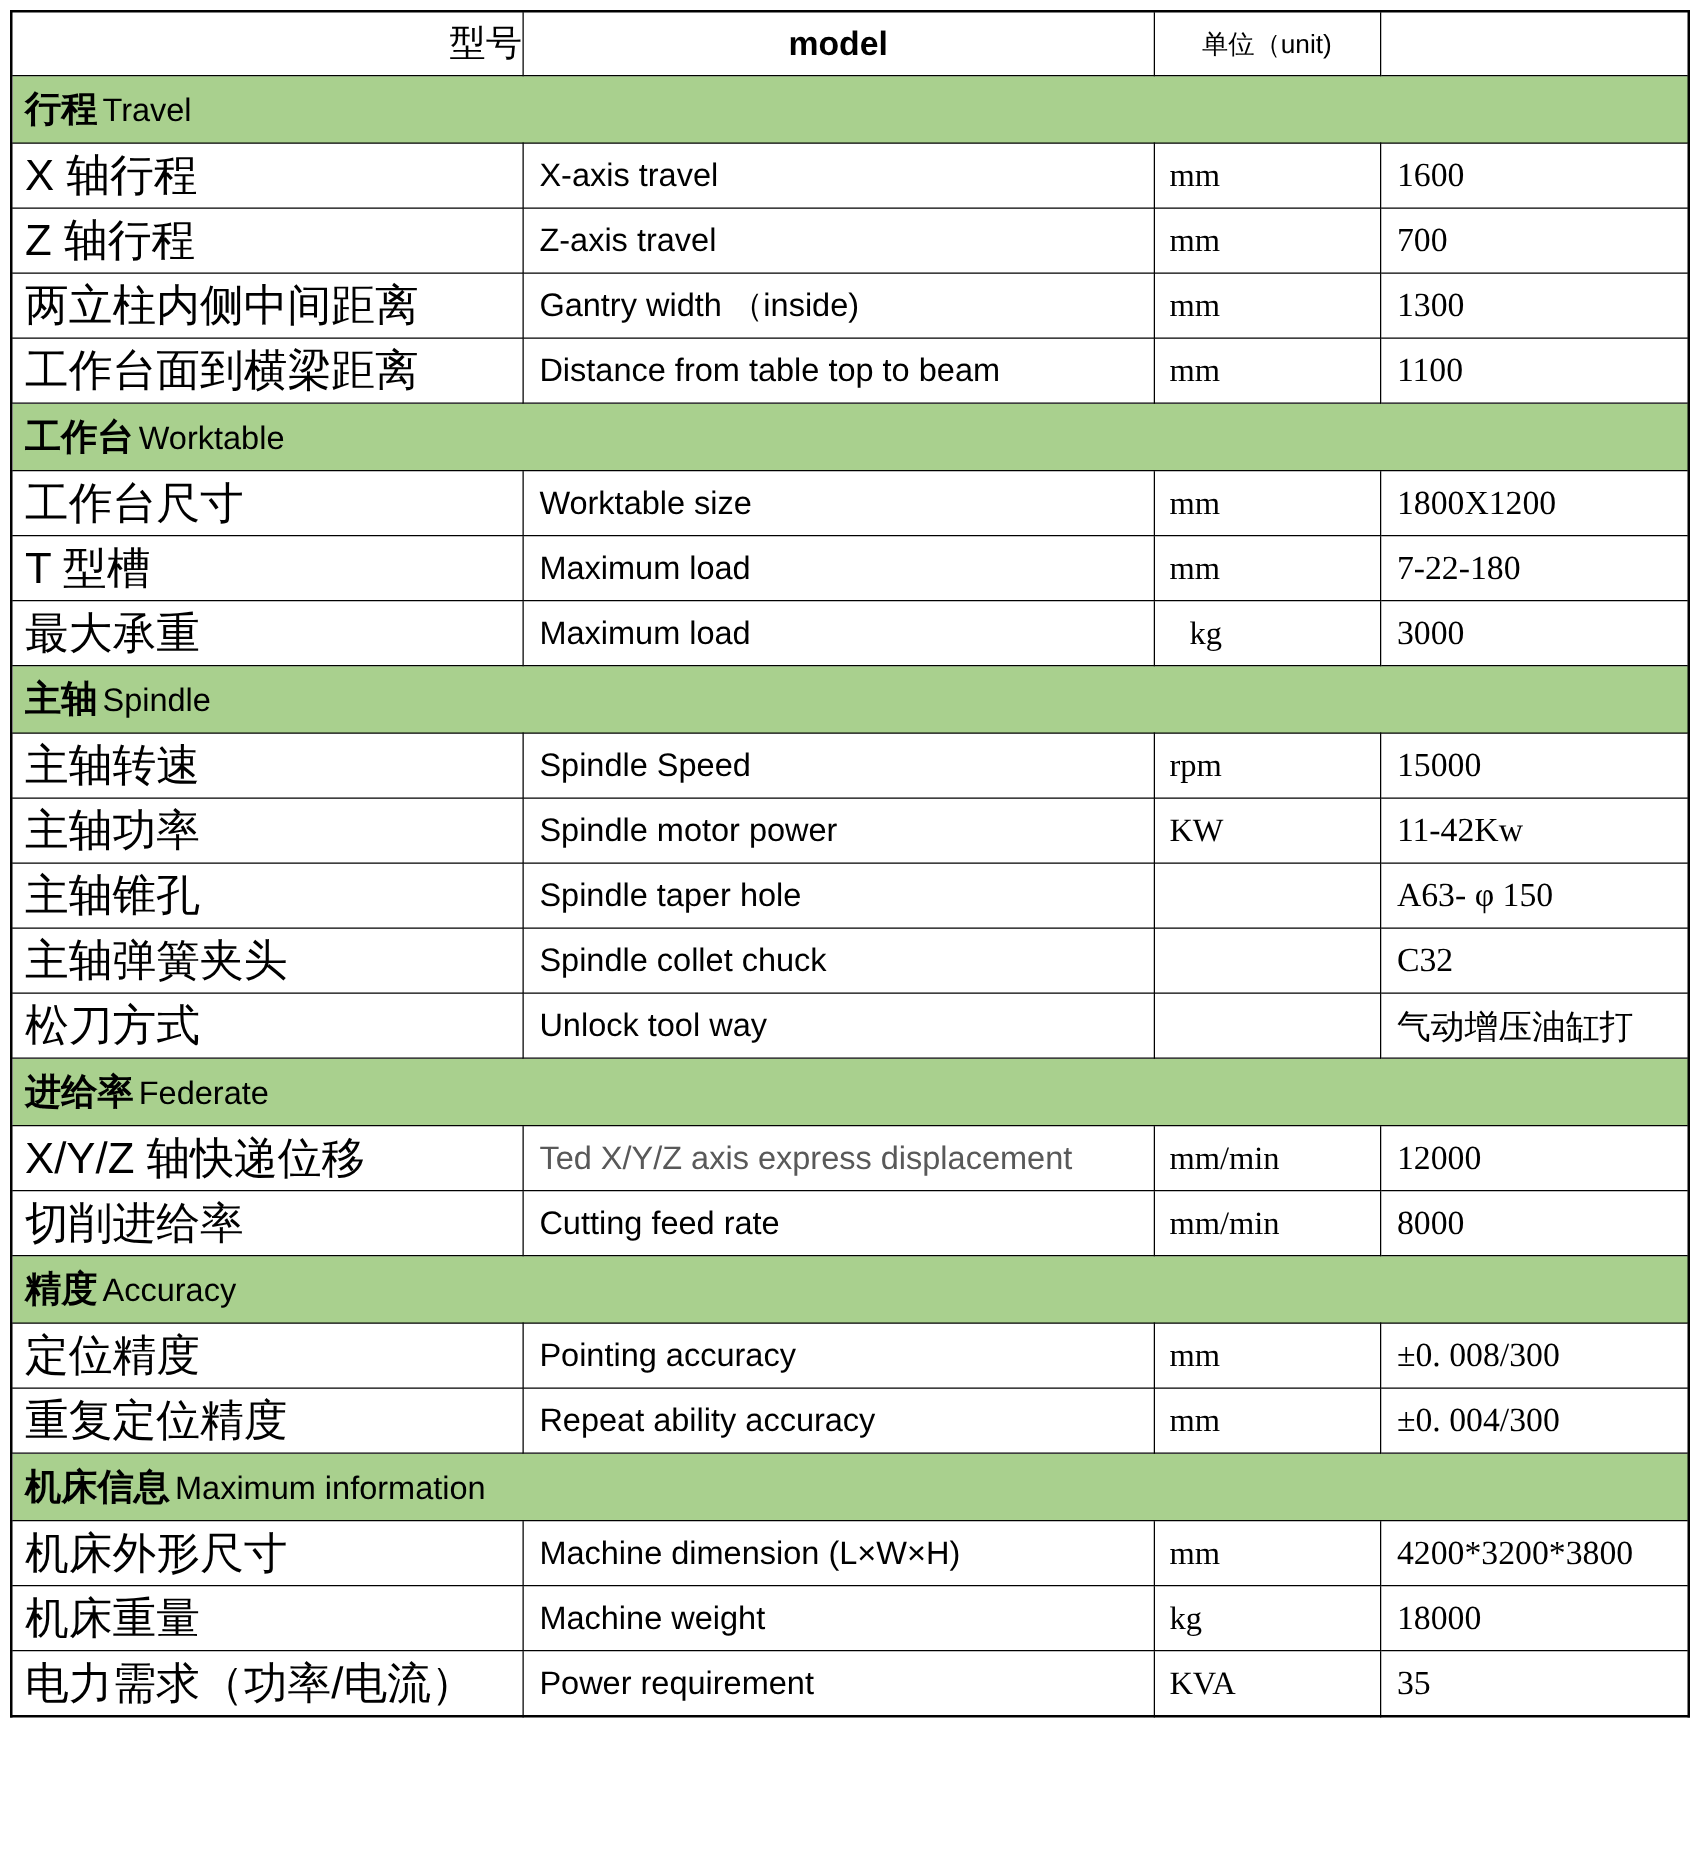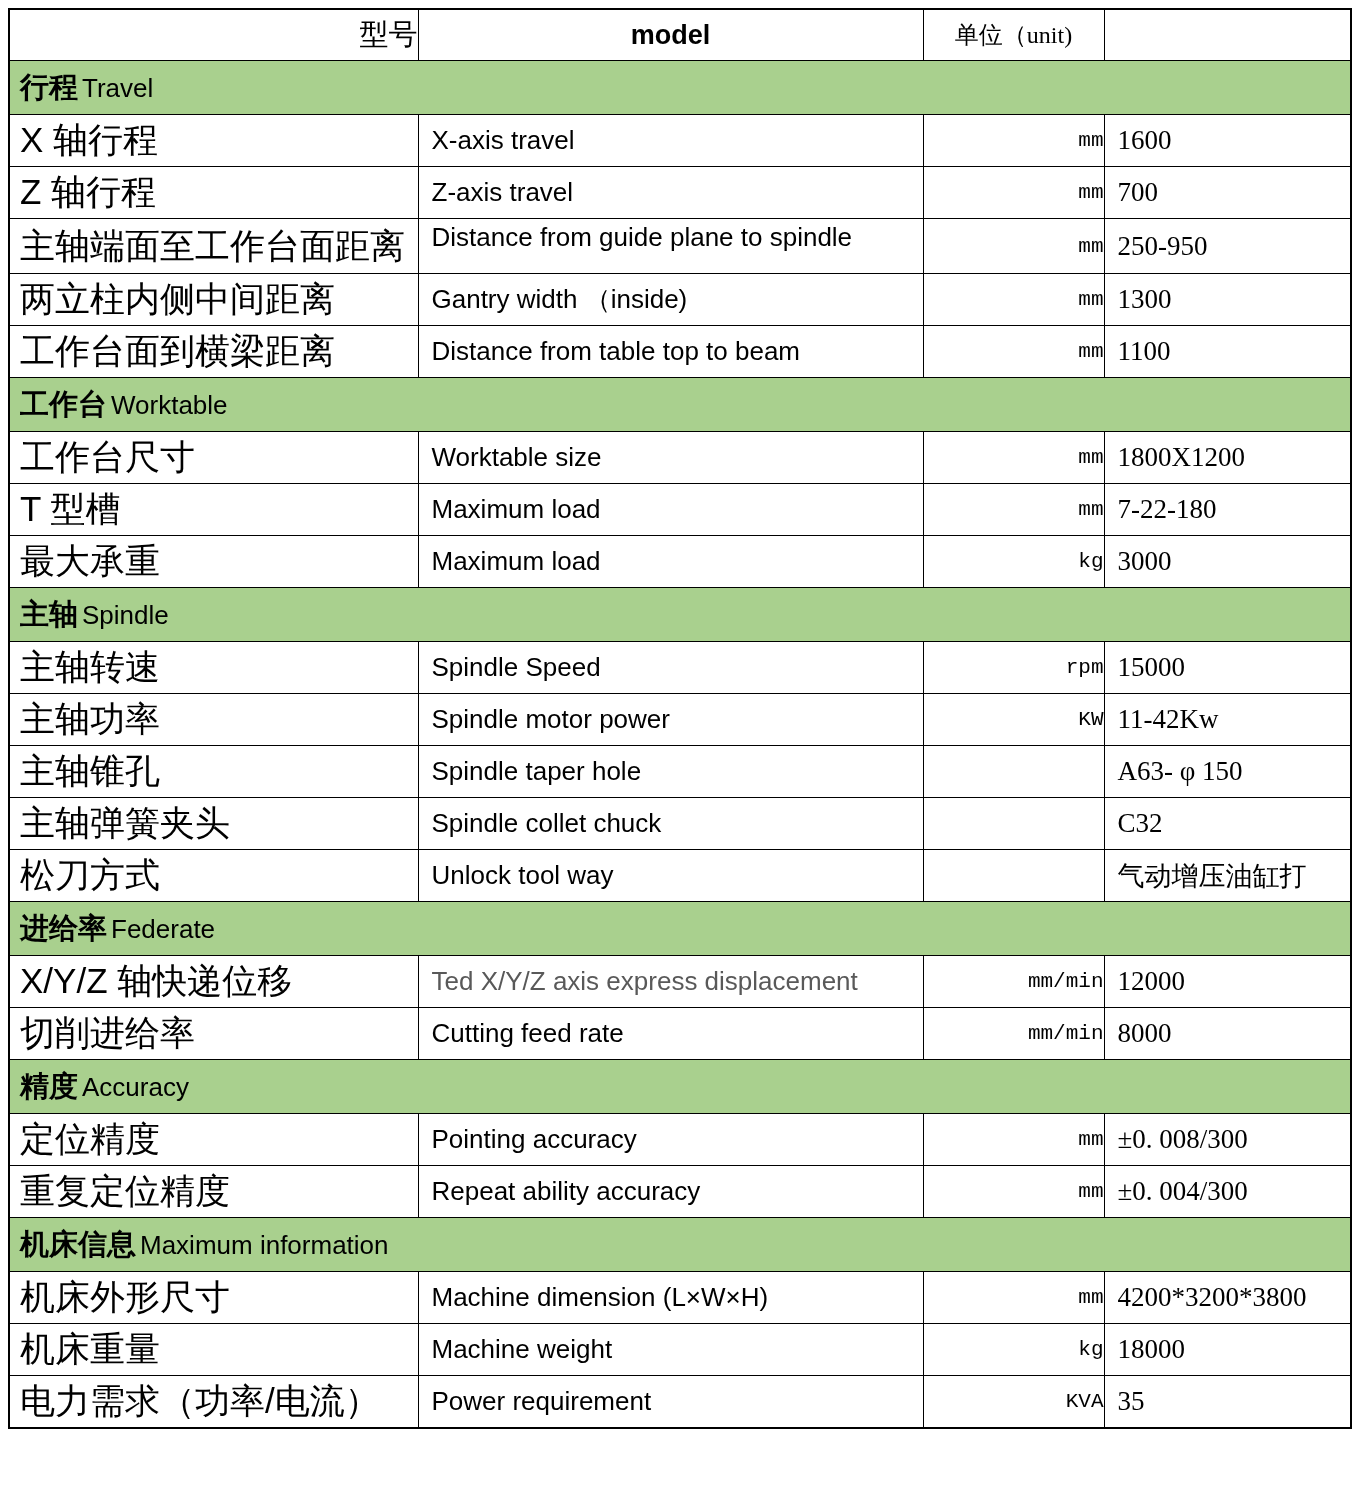--- a/index.html
+++ b/index.html
@@ -42,22 +42,22 @@
     font-size: 29px;
     text-align: right;
   }
   .h2 {
     font-family: "Liberation Sans", sans-serif;
     font-size: 27px;
     font-weight: 700;
     text-align: center;
   }
   .h3 {
-    font-family: Liberation Serif, serif;
-    font-size: 24px;
+    font-family: Liberation Sans, sans-serif;
+    font-size: 21px;
     text-align: center;
   }
 
   
   tr.data td { height: 51px; }
   td.c1 {
     font-family: "Liberation Sans", serif;
     font-size: 35px;
     padding-left: 10px;
   }
@@ -67,24 +67,23 @@
     padding-left: 13px;
   }
   td.c2.top {
     vertical-align: top;
     padding-top: 3px;
   }
   td.c2.muted {
     color: var(--muted, #595959);
   }
   td.c3 {
-    font-family: Liberation Mono, monospace;
-    font-size: 21px;
+    font-family: Liberation Serif, serif;
+    font-size: 26px;
     padding-left: 12px;
-    text-align: right;
   }
   td.c3.pad { padding-left: 28px; }
   td.c4 {
     font-family: "Liberation Serif", "DejaVu Serif", serif;
     font-size: 27px;
     padding-left: 13px;
     margin-left: 48px;
   }
 
   
@@ -136,26 +135,20 @@
     <td class="c3">mm</td>
     <td class="c4">1600</td>
   </tr>
         <tr class="data">
     <td class="c1">Z 轴行程</td>
     <td class="c2">Z-axis travel</td>
     <td class="c3">mm</td>
     <td class="c4">700</td>
   </tr>
         <tr class="data">
-    <td class="c1">主轴端面至工作台面距离</td>
-    <td class="c2 top">Distance from guide plane to spindle</td>
-    <td class="c3">mm</td>
-    <td class="c4">250-950</td>
-  </tr>
-        <tr class="data">
     <td class="c1">两立柱内侧中间距离</td>
     <td class="c2">Gantry width （inside)</td>
     <td class="c3">mm</td>
     <td class="c4">1300</td>
   </tr>
         <tr class="data">
     <td class="c1">工作台面到横梁距离</td>
     <td class="c2">Distance from table top to beam</td>
     <td class="c3">mm</td>
     <td class="c4">1100</td>

